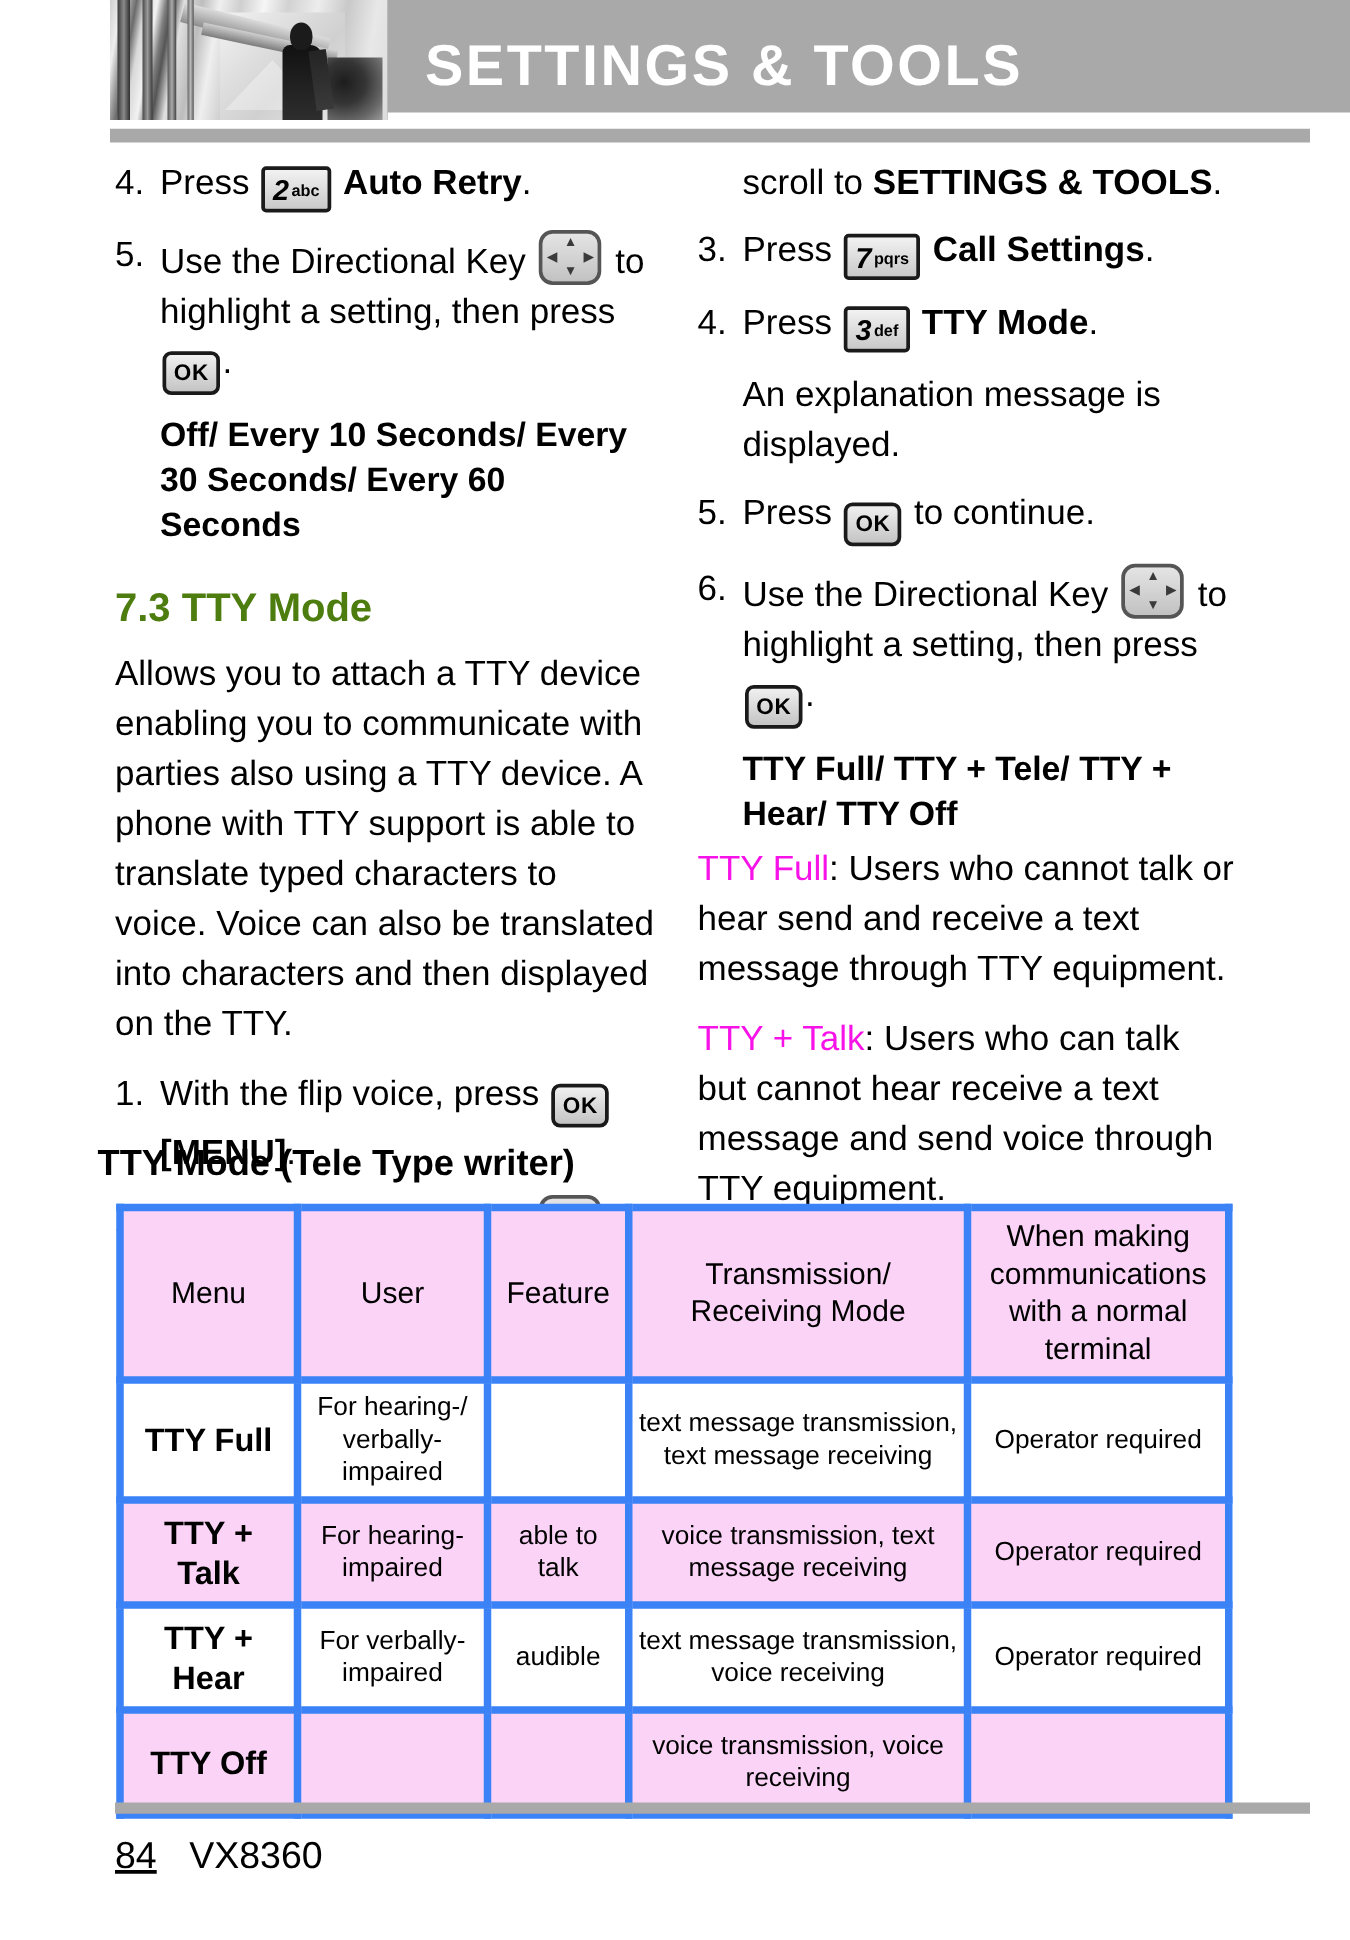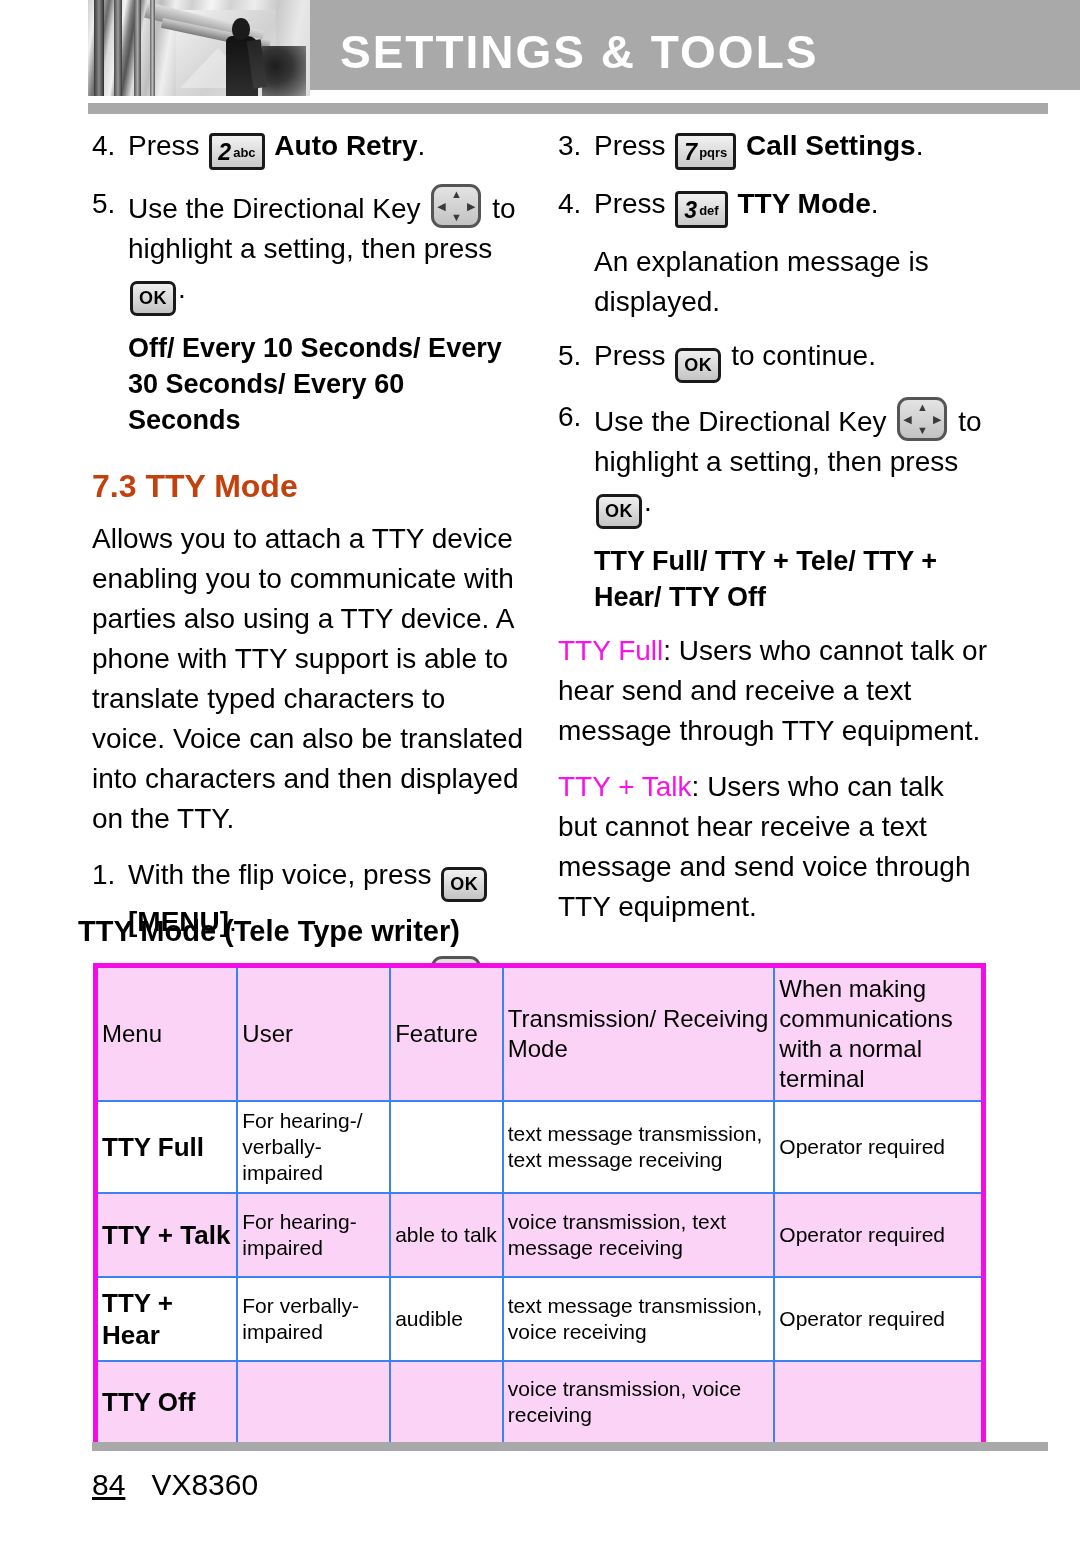--- a/index.html
+++ b/index.html
@@ -131,21 +131,21 @@
   .pink { color: #f713e8; }
   .opts {
     font-size: 27px;
     line-height: 36px;
     font-weight: bold;
     margin: 8px 0 0 36px;
   }
   .sec-head {
     font-size: 32px;
     font-weight: bold;
-    color: #c2410c;
+    color: #4d7c0f;
     margin: 30px 0 14px 0;
   }
 
   
   .keycap {
     display: inline-block;
     vertical-align: -5px;
     border: 3px solid #1a1a1a;
     background: linear-gradient(180deg,#f2f2f2,#c9c9c9);
     border-radius: 4px;
@@ -212,22 +212,22 @@
   #tty-table {
     position: absolute;
     left: 93px;
     top: 963px;
     width: 893px;
     border-collapse: collapse;
     border: 5px solid #f40ce6;
     table-layout: fixed;
   }
   #tty-table td, #tty-table th {
-    border: 2px solid #3b82f6;
-    text-align: left;
+    border: 6px solid #3b82f6;
+    text-align: center;
     vertical-align: middle;
     font-weight: normal;
     font-size: 21px;
     line-height: 26px;
     padding: 6px 4px;
   }
   #tty-table thead td {
     background: #fbd3f7;
     font-size: 24px;
     line-height: 30px;
@@ -323,20 +323,21 @@
     <span class="step-num">2.</span>
     <span class="step-body"><span>Use the Directional Key</span>
       <span class="dirkey"><span class="ar ar-l">◀</span><span class="ar ar-r">▶</span></span>
       <span>to</span></span>
   </div>
 
 </div>
 
 <div class="col" id="col-right">
 
+  <div class="para"><span>scroll to </span><span class="b">SETTINGS &amp; TOOLS</span><span>.</span></div>
 
   <div class="step">
     <span class="step-num">3.</span>
     <span class="step-body"><span>Press</span>
       <span class="keycap"><span class="kn">7</span><span class="kl">pqrs</span></span>
       <span class="b">Call Settings</span><span>.</span></span>
   </div>
 
   <div class="step">
     <span class="step-num">4.</span>
@@ -358,21 +359,21 @@
     <span class="step-num">6.</span>
     <span class="step-body"><span>Use the Directional Key</span>
       <span class="dirkey"><span class="ar ar-u">▲</span><span class="ar ar-d">▼</span><span class="ar ar-l">◀</span><span class="ar ar-r">▶</span></span>
       <span>to</span>
       <span>highlight a setting, then press</span>
       <span class="okkey">OK</span><span>.</span></span>
   </div>
 
   <div class="opts" style="margin-left:36px;">TTY Full/ TTY + Tele/ TTY + Hear/ TTY Off</div>
 
-  <div class="para-full" style="margin-top:16px;"><span class="pink">TTY Full</span><span>: Users who cannot  talk or hear send and receive a text message through TTY equipment.</span></div>
+  <div class="para-full" style="margin-top:6px;"><span class="pink">TTY Full</span><span>: Users who cannot  talk or hear send and receive a text message through TTY equipment.</span></div>
 
   <div class="para-full"><span class="pink">TTY + Talk</span><span>: Users who can talk but cannot hear receive a text message and send voice through TTY equipment.</span></div>
 
 </div>
 
 <div id="tty-table-heading">TTY Mode (Tele Type writer)</div>
 
 <table id="tty-table">
   <colgroup>
     <col class="c1">

